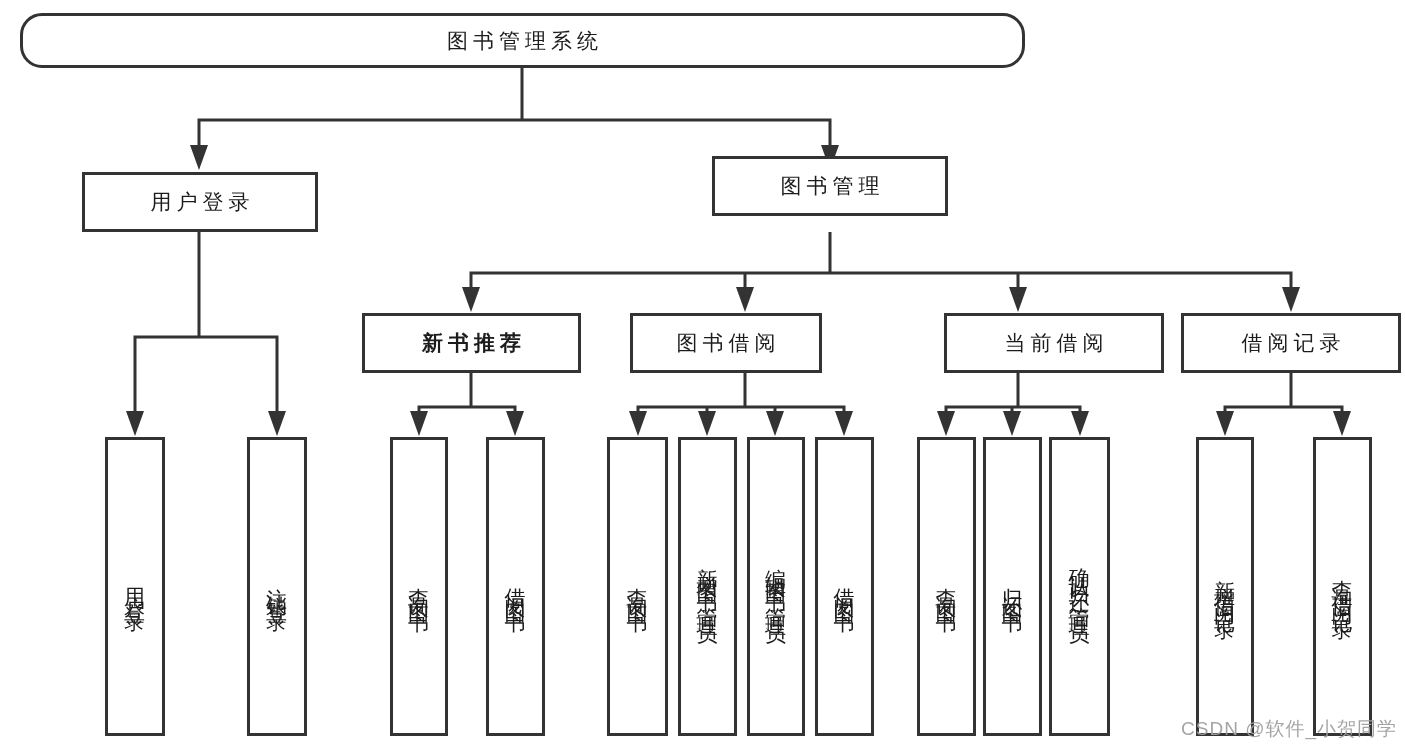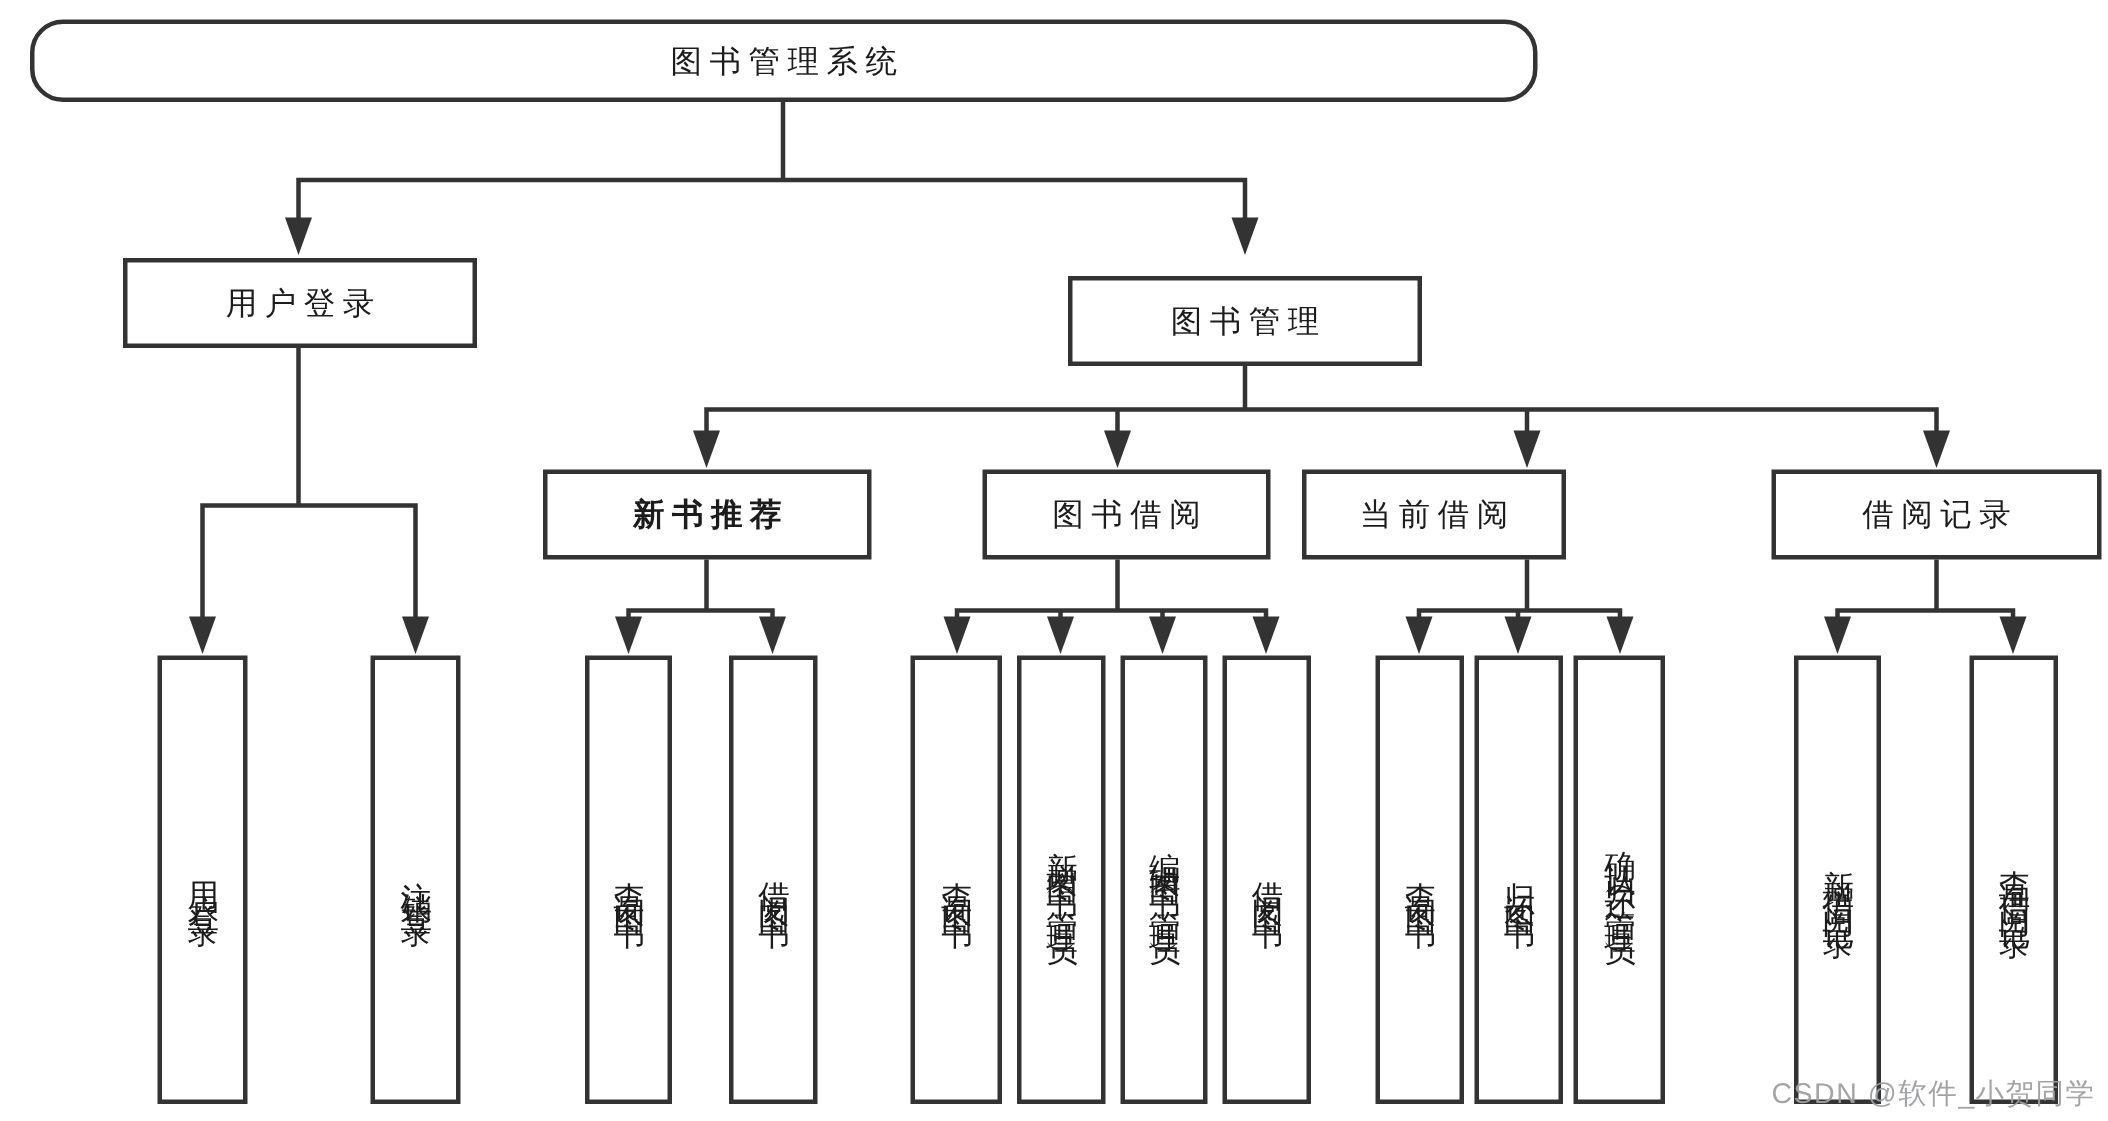--- a/index.html
+++ b/index.html
@@ -10,25 +10,25 @@
   .connectors{position:absolute;left:0;top:0;width:1405px;height:747px;}
   .connectors path{stroke:#333333;stroke-width:3;fill:none;}
   .connectors polygon{fill:#333333;stroke:none;}
   .hbox{
     position:absolute;box-sizing:border-box;border:3px solid #333333;background:#ffffff;
     display:flex;align-items:center;justify-content:center;
     font-size:21px;letter-spacing:5px;text-indent:5px;white-space:nowrap;
   }
   .root{left:20px;top:13px;width:1005px;height:55px;border-radius:22px;}
   .n-user-login{left:82px;top:172px;width:236px;height:60px;}
-  .n-book-mgmt{left:712px;top:184px;width:236px;height:60px;}
+  .n-book-mgmt{left:712px;top:156px;width:236px;height:60px;}
   .l3{top:313px;height:60px;}
   .n-l3-0{left:362px;width:219px;font-weight:bold;}
-  .n-l3-1{left:655px;width:192px;text-align:center;}
-  .n-l3-2{left:868px;width:176px;}
+  .n-l3-1{left:630px;width:192px;text-align:center;}
+  .n-l3-2{left:944px;width:220px;}
   .n-l3-3{left:1181px;width:220px;}
   .vbox{
     position:absolute;top:437px;height:299px;box-sizing:border-box;
     border:3px solid #333333;background:#ffffff;
     display:flex;align-items:center;justify-content:center;
   }
   .vbox span{
     writing-mode:vertical-rl;text-orientation:mixed;
     font-size:21px;letter-spacing:8px;white-space:nowrap;line-height:1;
   }

